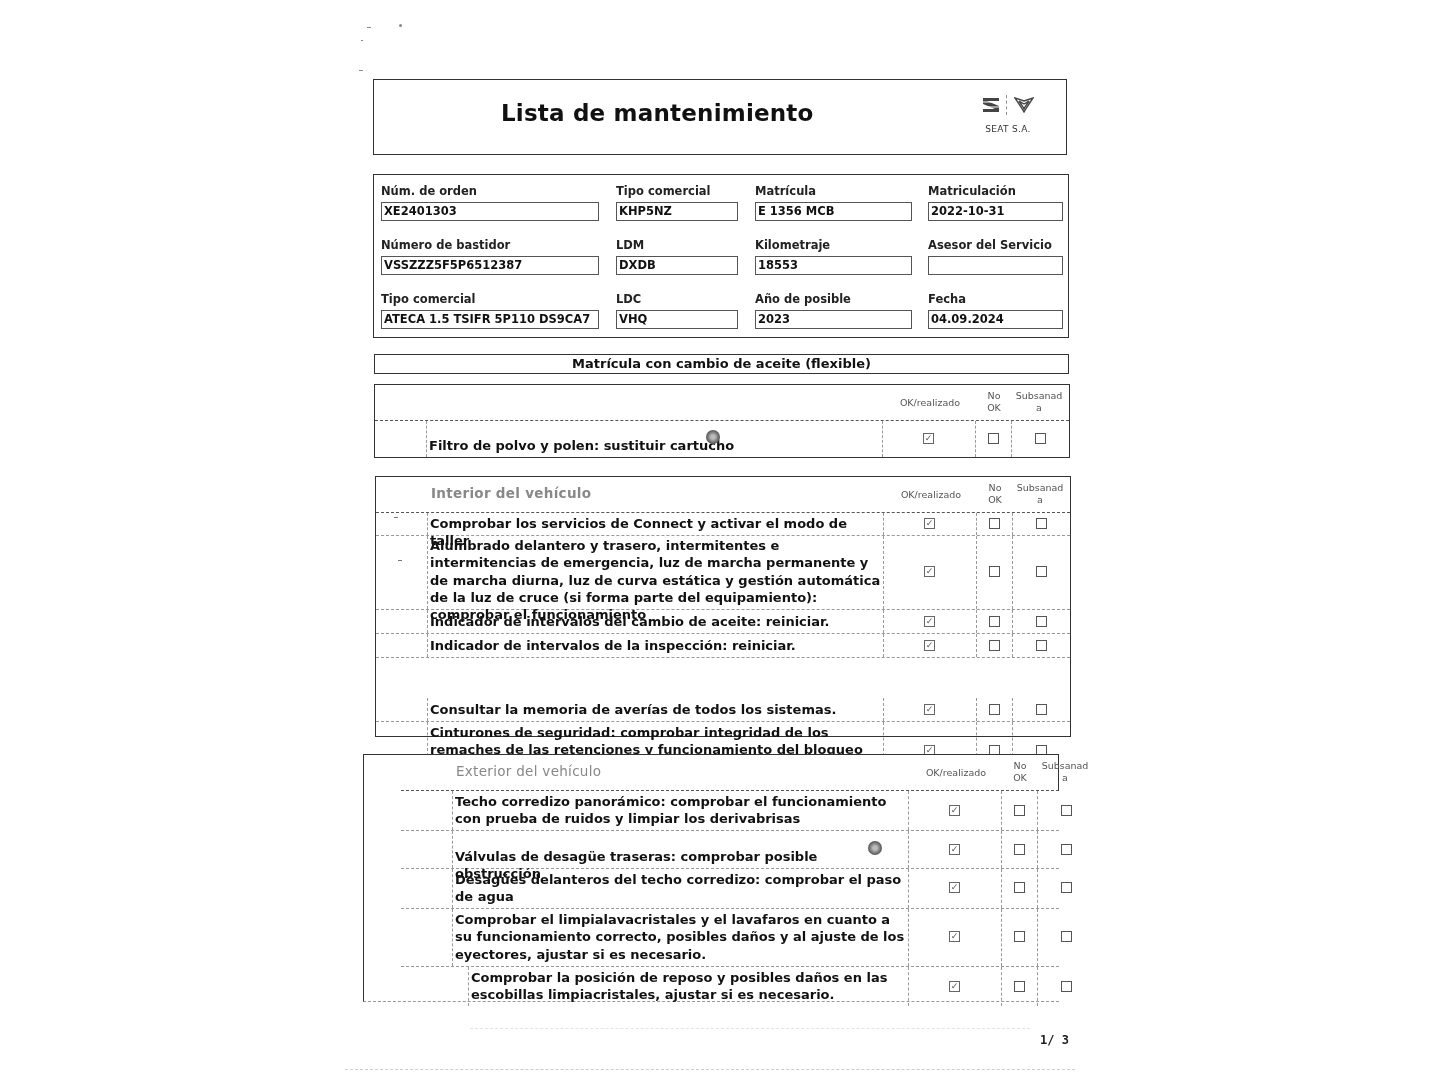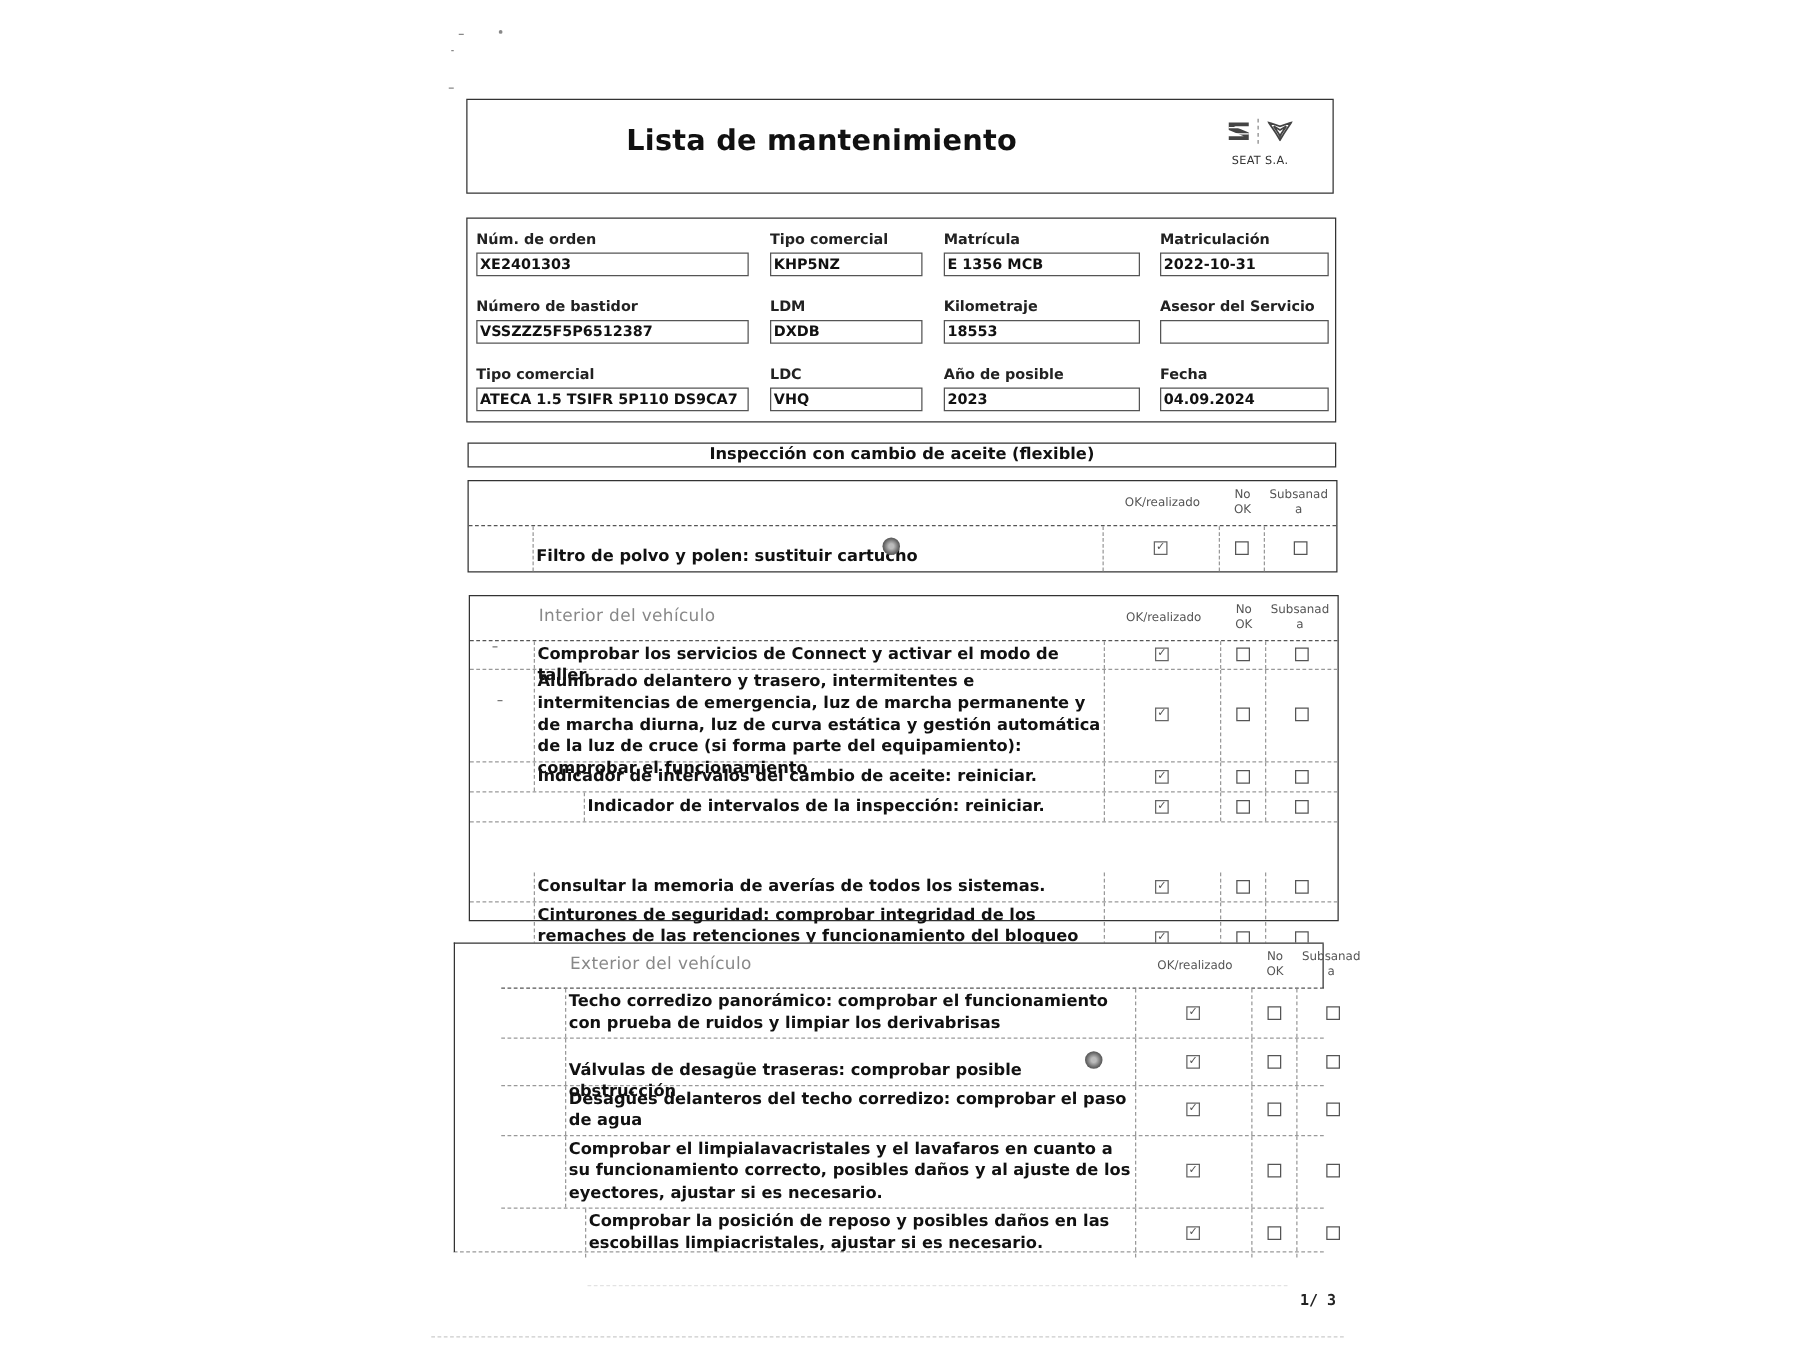--- a/index.html
+++ b/index.html
@@ -152,21 +152,21 @@
     <div class="field" style="left:381px;top:116px;width:157px;">
       <div class="field-label">Año de posible</div>
       <div class="field-input">2023</div>
     </div>
     <div class="field" style="left:554px;top:116px;width:135px;">
       <div class="field-label">Fecha</div>
       <div class="field-input">04.09.2024</div>
     </div>
   </div>
 
-  <div class="section-banner">Inspección con cambio de aceite (flexible)</div>
+  <div class="section-banner">Matrícula con cambio de aceite (flexible)</div>
 
   <div class="tbl" style="left:374px;top:384px;width:696px;height:74px;">
     <div class="tbl-head" style="height:35px;">
       <div class="col-h" style="left:515px;top:12px;width80px;width:80px;">OK/realizado</div>
       <div class="col-h" style="left:608px;top:5px;width:22px;">No OK</div>
       <div class="col-h" style="left:638px;top:5px;width:52px;">Subsanad a</div>
     </div>
     <div class="row" style="height:36px;">
       <div class="row-text" style="top:0;bottom:0;padding-top:16px;box-sizing:border-box;">Filtro de polvo y polen: sustituir cartucho</div>
       <div class="wheel-icon" style="left:331px;top:9px;"></div>
@@ -174,21 +174,21 @@
       <div class="vline" style="left:600px;"></div>
       <div class="vline" style="left:636px;"></div>
       <div class="cb checked" style="left:548px;top:12px;">✓</div>
       <div class="cb" style="left:613px;top:12px;"></div>
       <div class="cb" style="left:660px;top:12px;"></div>
     </div>
   </div>
 
   <div class="tbl" style="left:375px;top:476px;width:696px;height:261px;">
     <div class="tbl-head" style="height:35px;">
-      <div class="tbl-title" style="top:8px;">Interior del vehículo</div>
+      <div class="tbl-title" style="top:8px;font-weight:bold;">Interior del vehículo</div>
       <div class="col-h" style="left:515px;top:12px;width:80px;">OK/realizado</div>
       <div class="col-h" style="left:608px;top:5px;width:22px;">No OK</div>
       <div class="col-h" style="left:638px;top:5px;width:52px;">Subsanad a</div>
     </div>
 
     <div class="row" style="height:22px;">
       <div class="tick" style="left:18px;top:4px;"></div>
       <div class="row-text" style="top:0;bottom:0;width:454px;padding-top:2px;box-sizing:border-box;">Comprobar los servicios de Connect y activar el modo de taller</div>
       <div class="vline" style="left:507px;"></div>
       <div class="vline" style="left:600px;"></div>
@@ -213,21 +213,21 @@
       <div class="row-text" style="top:0;bottom:0;width:454px;padding-top:3px;box-sizing:border-box;">Indicador de intervalos del cambio de aceite: reiniciar.</div>
       <div class="vline" style="left:507px;"></div>
       <div class="vline" style="left:600px;"></div>
       <div class="vline" style="left:636px;"></div>
       <div class="cb checked" style="left:548px;top:6px;">✓</div>
       <div class="cb" style="left:613px;top:6px;"></div>
       <div class="cb" style="left:660px;top:6px;"></div>
     </div>
 
     <div class="row" style="height:23px;">
-      <div class="row-text" style="top:0;bottom:0;width:454px;padding-top:3px;box-sizing:border-box;margin-left:40px;">Indicador de intervalos de la inspección: reiniciar.</div>
+      <div class="row-text" style="top:0;bottom:0;width:454px;padding-top:3px;box-sizing:border-box;">Indicador de intervalos de la inspección: reiniciar.</div>
       <div class="vline" style="left:507px;"></div>
       <div class="vline" style="left:600px;"></div>
       <div class="vline" style="left:636px;"></div>
       <div class="cb checked" style="left:548px;top:6px;">✓</div>
       <div class="cb" style="left:613px;top:6px;"></div>
       <div class="cb" style="left:660px;top:6px;"></div>
     </div>
 
     <div class="row" style="height:23px;margin-top:40px;">
       <div class="row-text" style="top:0;bottom:0;width:454px;padding-top:3px;box-sizing:border-box;">Consultar la memoria de averías de todos los sistemas.</div>

